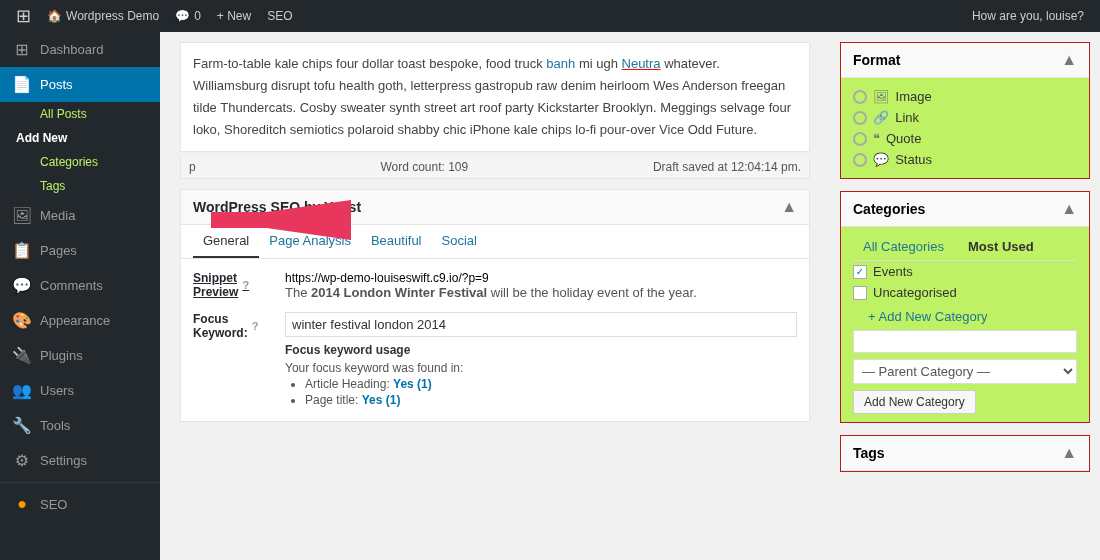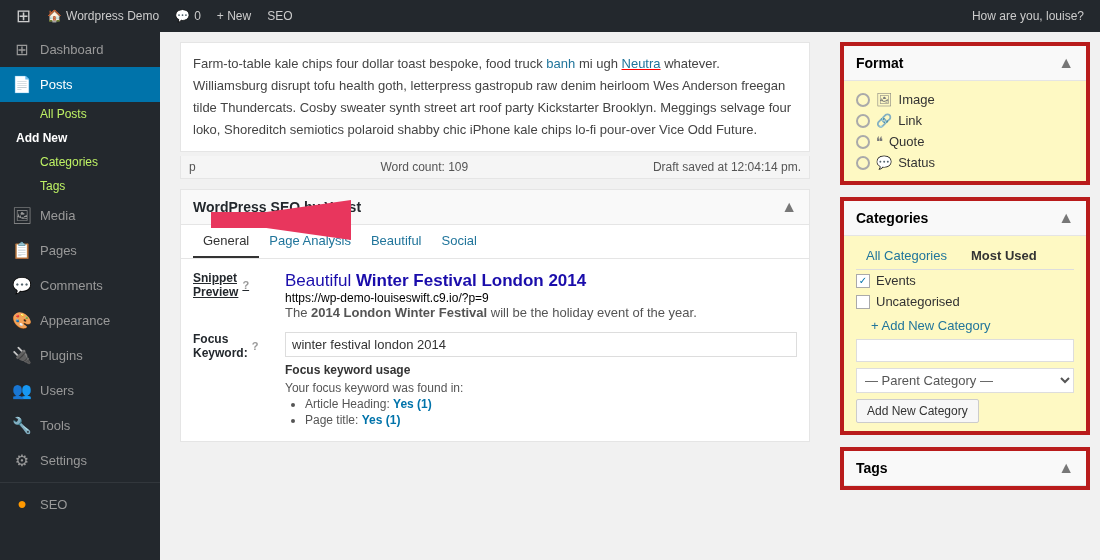--- a/index.html
+++ b/index.html
@@ -219,22 +219,22 @@
 
     
     .right-sidebar {
       width: 270px;
       flex-shrink: 0;
       padding: 10px 10px;
       overflow-y: auto;
     }
 
     .meta-box {
-      background: #fef9c3;
-      border: 4px solid #b91c1c;
+      background: #bef264;
+      border: 1px solid #b91c1c;
       margin-bottom: 12px;
     }
     .meta-box-header {
       padding: 8px 12px;
       font-size: 14px;
       font-weight: 600;
       border-bottom: 1px solid #e5e5e5;
       display: flex;
       align-items: center;
       justify-content: space-between;
@@ -462,23 +462,20 @@
           <span class="seo-tab">Beautiful</span>
           <span class="seo-tab">Social</span>
         </div>
         <div class="seo-body">
           <div class="snippet-row">
             <div class="snippet-label">
               <span>Snippet<br>Preview</span>
               <span style="color:#999; font-size:11px; cursor:pointer;">?</span>
             </div>
             <div class="snippet-preview">
-              <div class="snippet-title">
-                Beautiful <strong>Winter Festival London 2014</strong>
-              </div>
               <div class="snippet-url">https://wp-demo-louiseswift.c9.io/?p=9</div>
               <div class="snippet-desc">
                 The <strong>2014 London Winter Festival</strong> will be the holiday event of the year.
               </div>
             </div>
           </div>
 
           <div class="focus-row">
             <div class="focus-label">
               <span>Focus<br>Keyword:</span>

